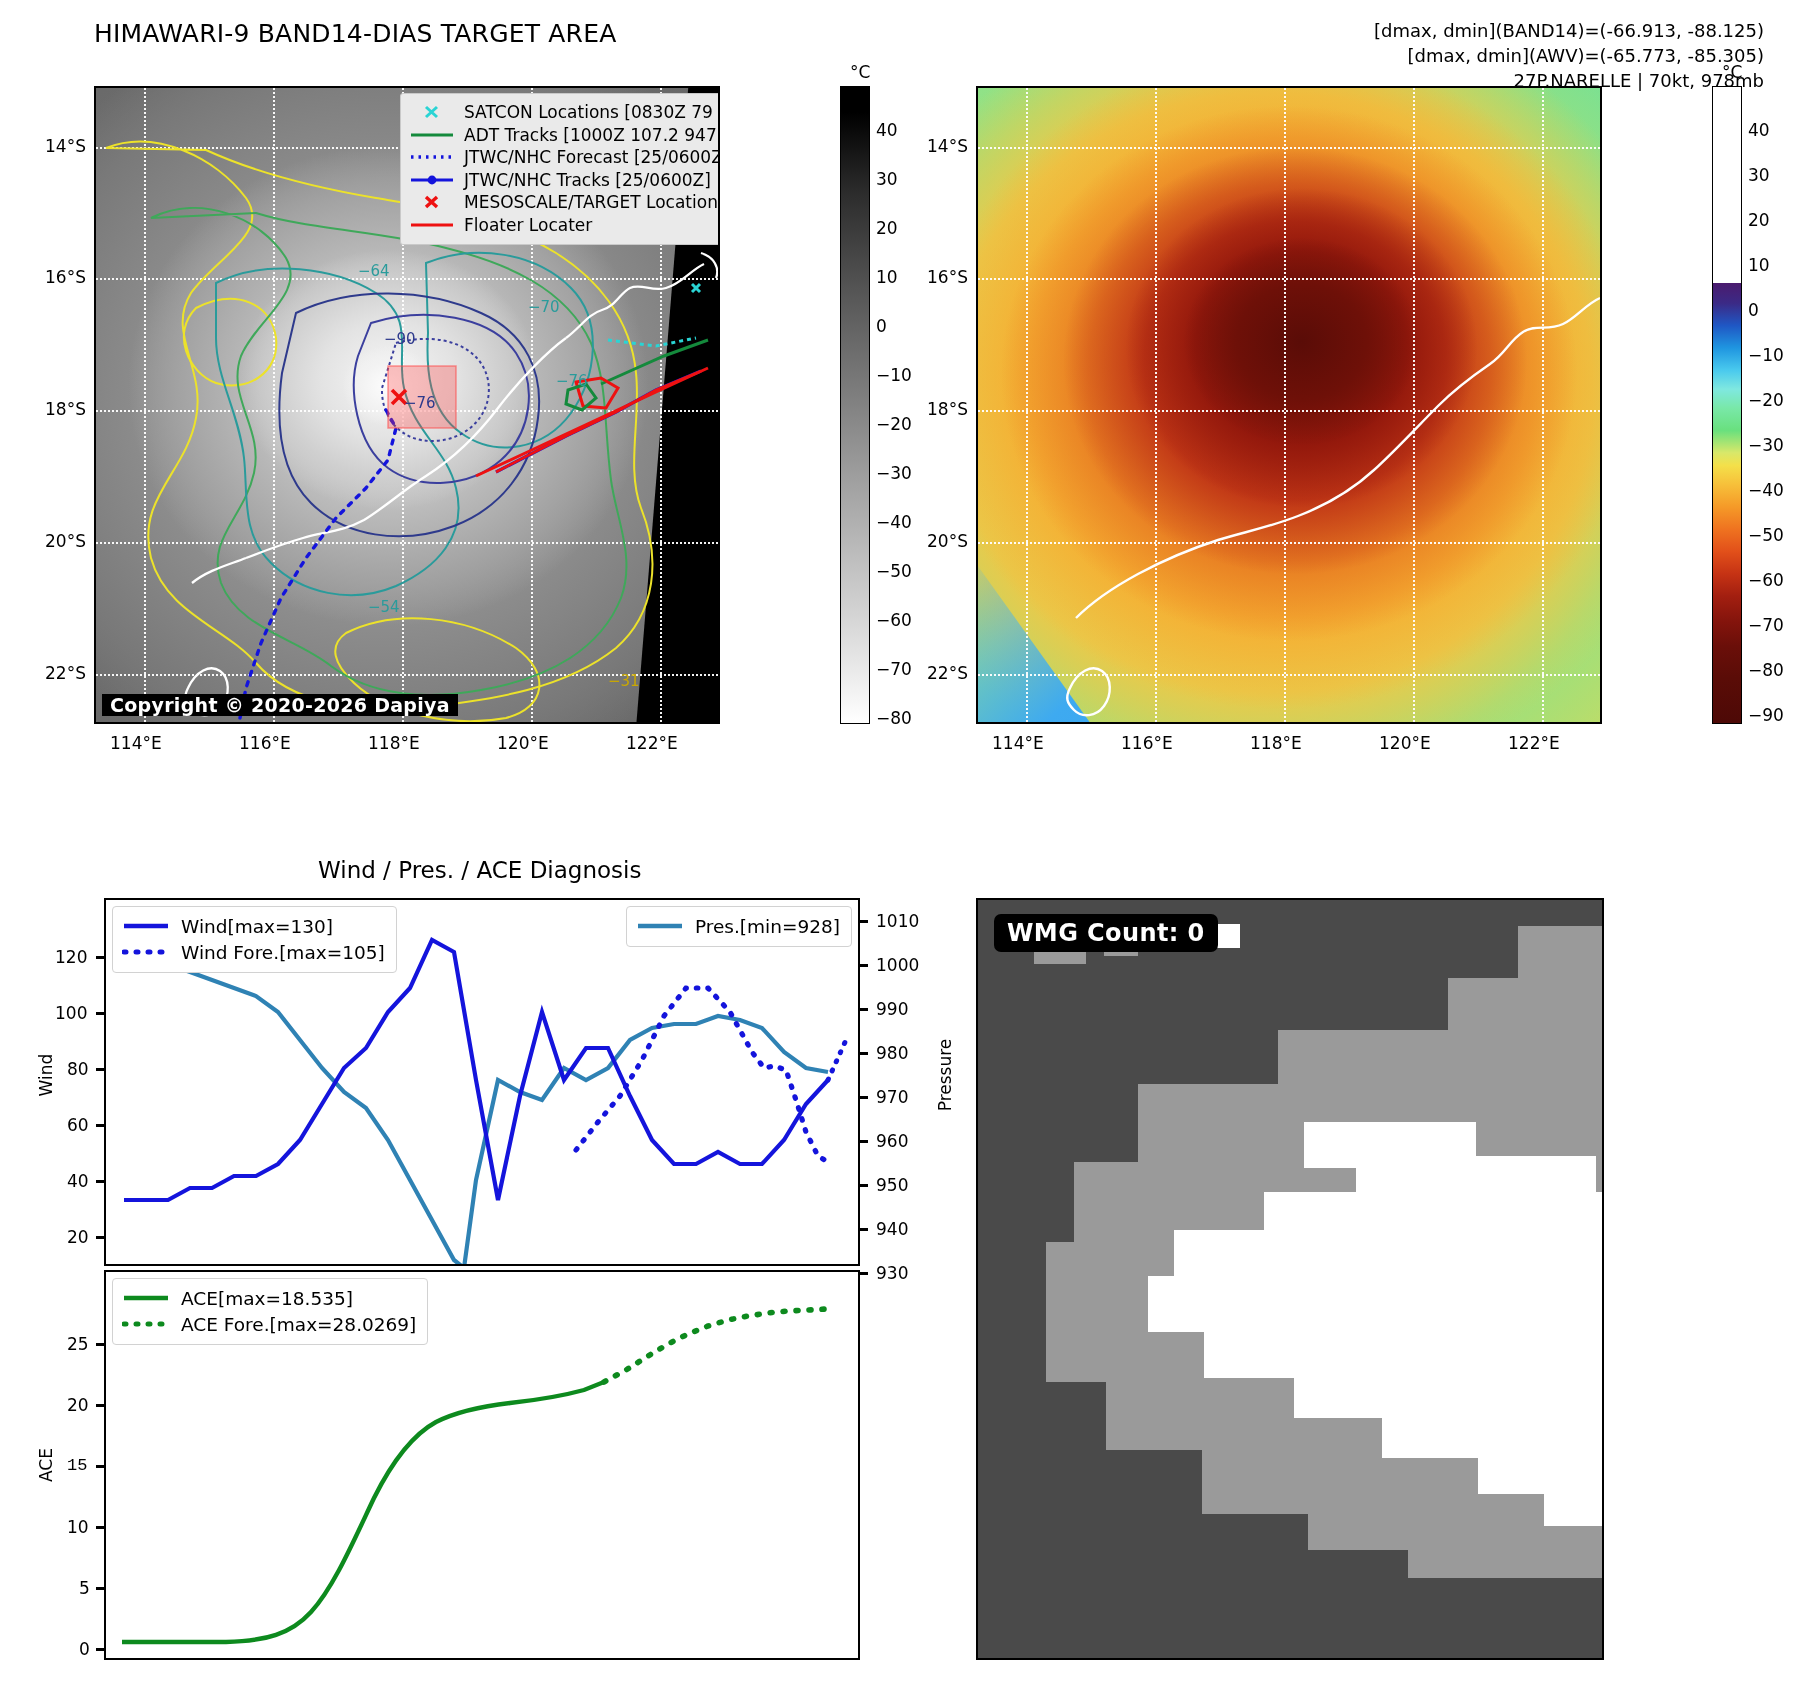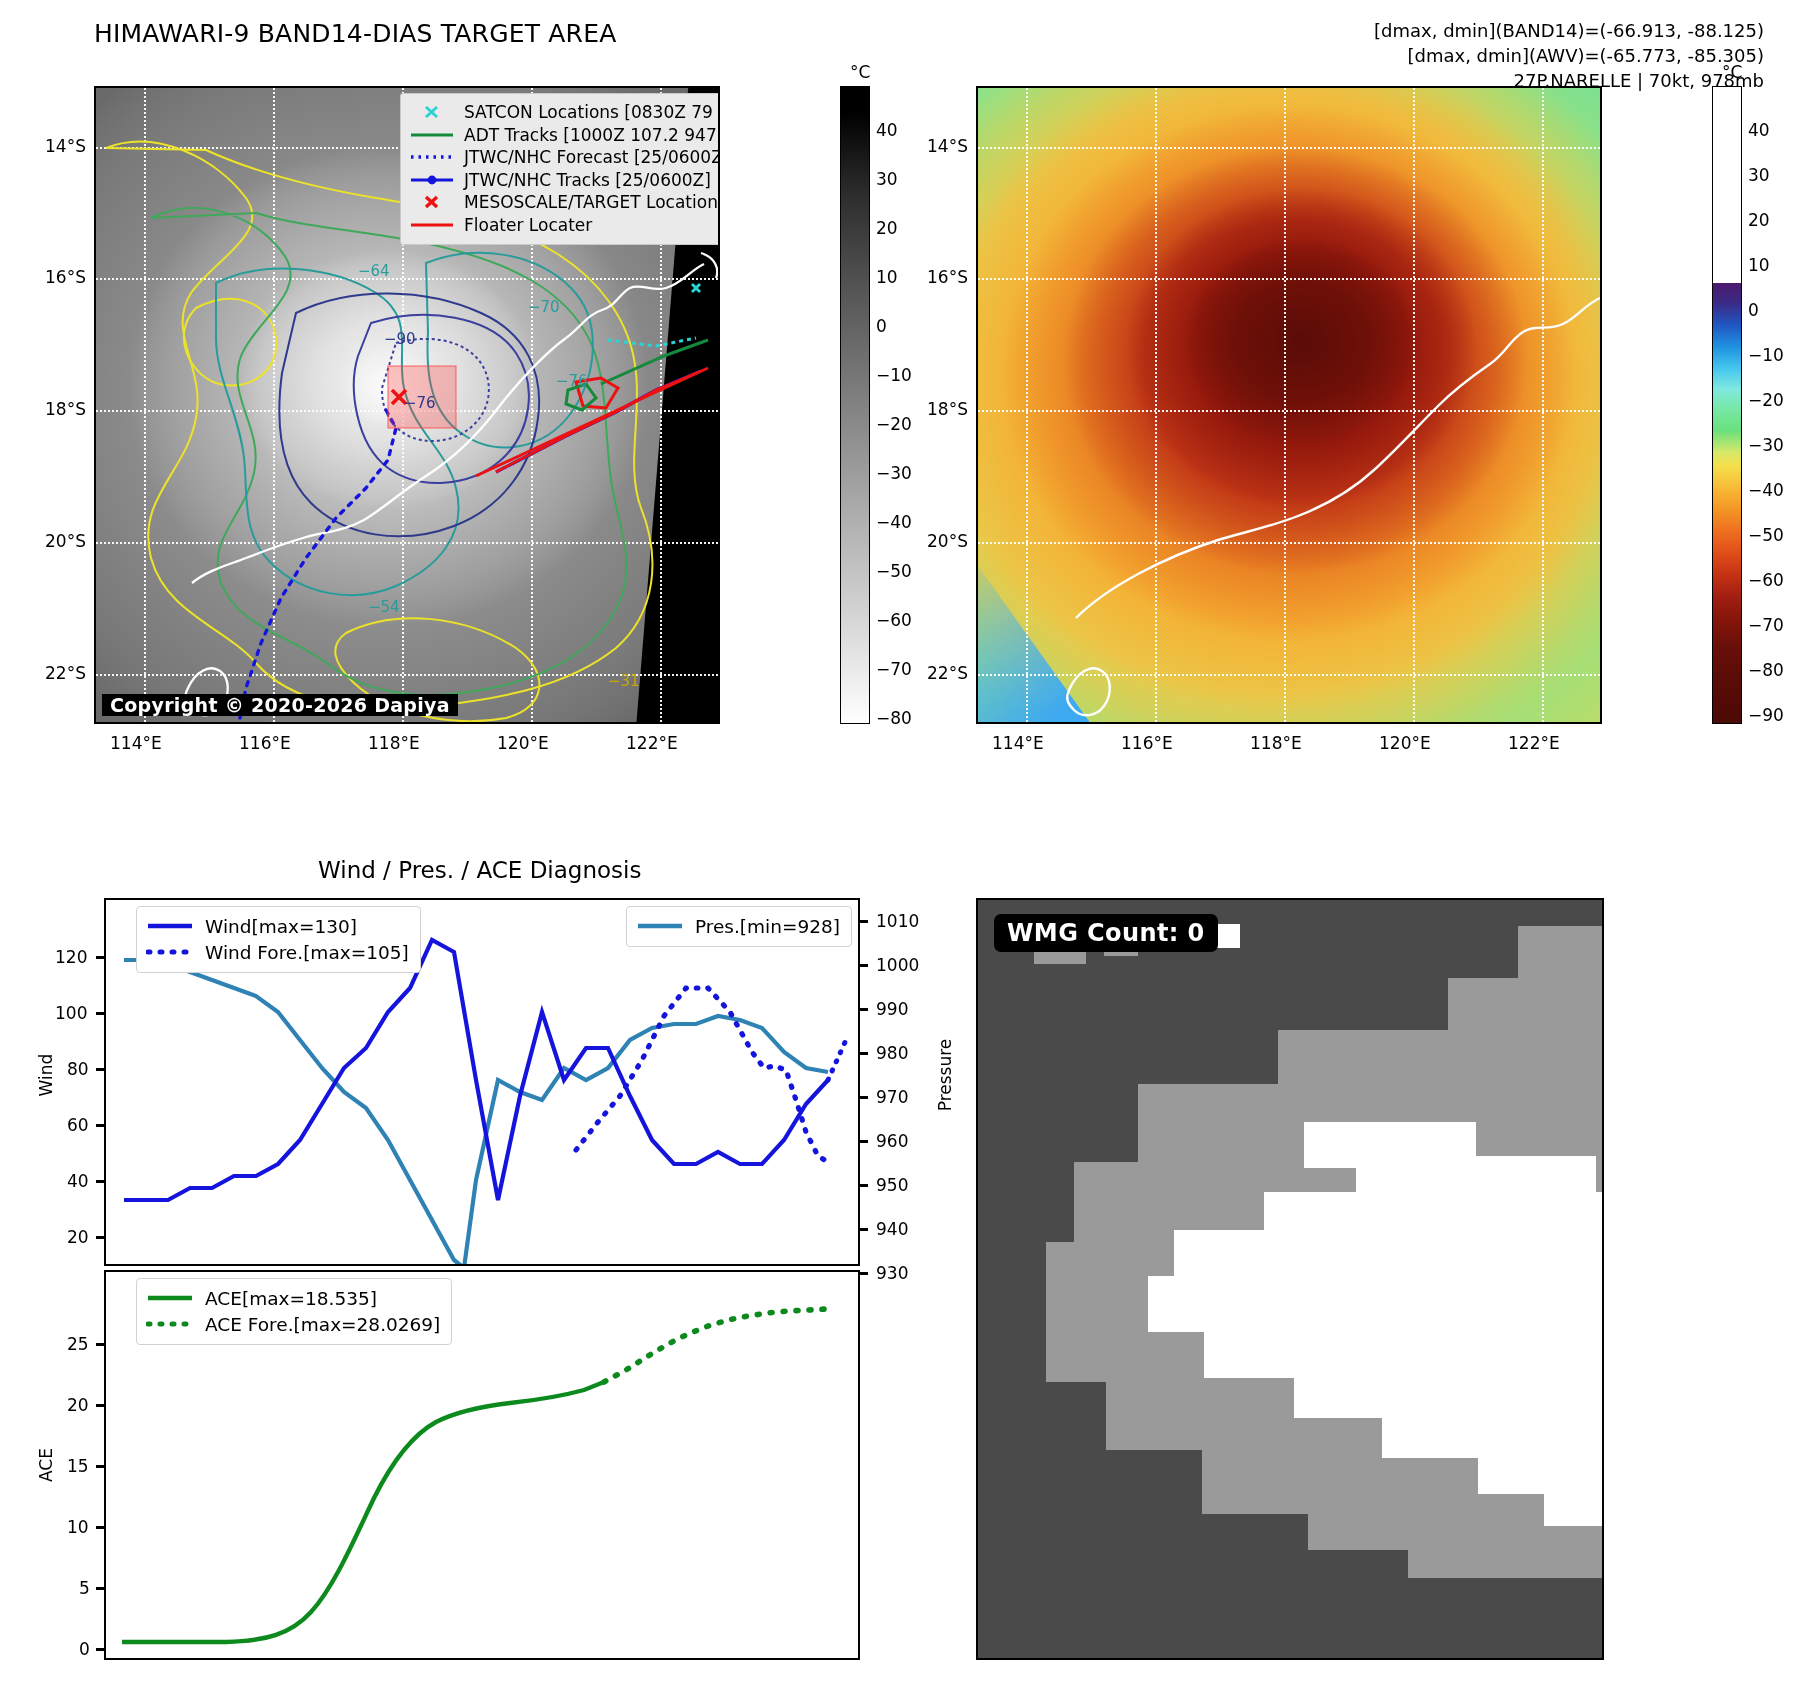--- a/index.html
+++ b/index.html
@@ -52,21 +52,21 @@
         #84140c 84%,#6a0f09 88%,
         #5a0c07 93%,#4d0906 100%);}
   .cb-ticklist{position:absolute;}
   .cb-ticklist span{position:absolute;font-size:17px;white-space:nowrap;}
 
   
   .chart-frame{position:absolute;border:2.5px solid #000;box-sizing:border-box;background:#fff;overflow:visible;}
   .tick-lbl{position:absolute;font-size:17px;white-space:nowrap;}
   .tick-mark{position:absolute;background:#000;}
 
-  .chart-legend{position:absolute;background:#fff;border:1.4px solid #d2d2d2;border-radius:4px;padding:6px 11px 7px 8px;font-size:18.5px;line-height:25px;margin-left:24px;}
+  .chart-legend{position:absolute;background:#fff;border:1.4px solid #d2d2d2;border-radius:4px;padding:6px 11px 7px 8px;font-size:18.5px;line-height:25px;}
   .chart-legend .row{display:flex;align-items:center;height:26px;}
   .chart-legend .gl{width:50px;display:flex;align-items:center;justify-content:center;margin-right:10px;}
 
   
   #wmg{background:#4a4a4a;}
   .wmg-badge{position:absolute;background:#000;color:#fff;font-weight:bold;font-size:24px;padding:5px 13px;border-radius:7px;letter-spacing:.4px;}
   .wmg-cell{position:absolute;}
 
   .chart-title{position:absolute;font-size:23px;}
   .lon-lbl{position:absolute;font-size:17px;white-space:nowrap;}
@@ -418,21 +418,21 @@
             <line x1="2" y1="6" x2="46" y2="6" stroke="#0d8a1e" stroke-width="5" stroke-dasharray="2 10" stroke-linecap="round"></line>
           </svg>
       </span>
       <span>ACE Fore.[max=28.0269]</span>
     </div>
   </div>
 </div>
 <div class="abs axis-lbl rot" style="left:6px;top:1455px;width:80px;text-align:center;">ACE</div>
 <div class="tick-lbl" style="left:67px;top:1334px;">25</div>
 <div class="tick-lbl" style="left:67px;top:1395px;">20</div>
-<div class="tick-lbl" style="left:67px;top:1456px;">15</div>
+<div class="tick-lbl" style="left:67px;top:1456px;font-family:Liberation Mono, monospace;">15</div>
 <div class="tick-lbl" style="left:67px;top:1517px;">10</div>
 <div class="tick-lbl" style="left:79px;top:1578px;">5</div>
 <div class="tick-lbl" style="left:79px;top:1639px;">0</div>
 <div class="tick-mark" style="left:96px;top:1343px;width:8px;height:3px;"></div>
 <div class="tick-mark" style="left:96px;top:1404px;width:8px;height:3px;"></div>
 <div class="tick-mark" style="left:96px;top:1465px;width:8px;height:3px;"></div>
 <div class="tick-mark" style="left:96px;top:1526px;width:8px;height:3px;"></div>
 <div class="tick-mark" style="left:96px;top:1587px;width:8px;height:3px;"></div>
 <div class="tick-mark" style="left:96px;top:1648px;width:8px;height:3px;"></div>
 

